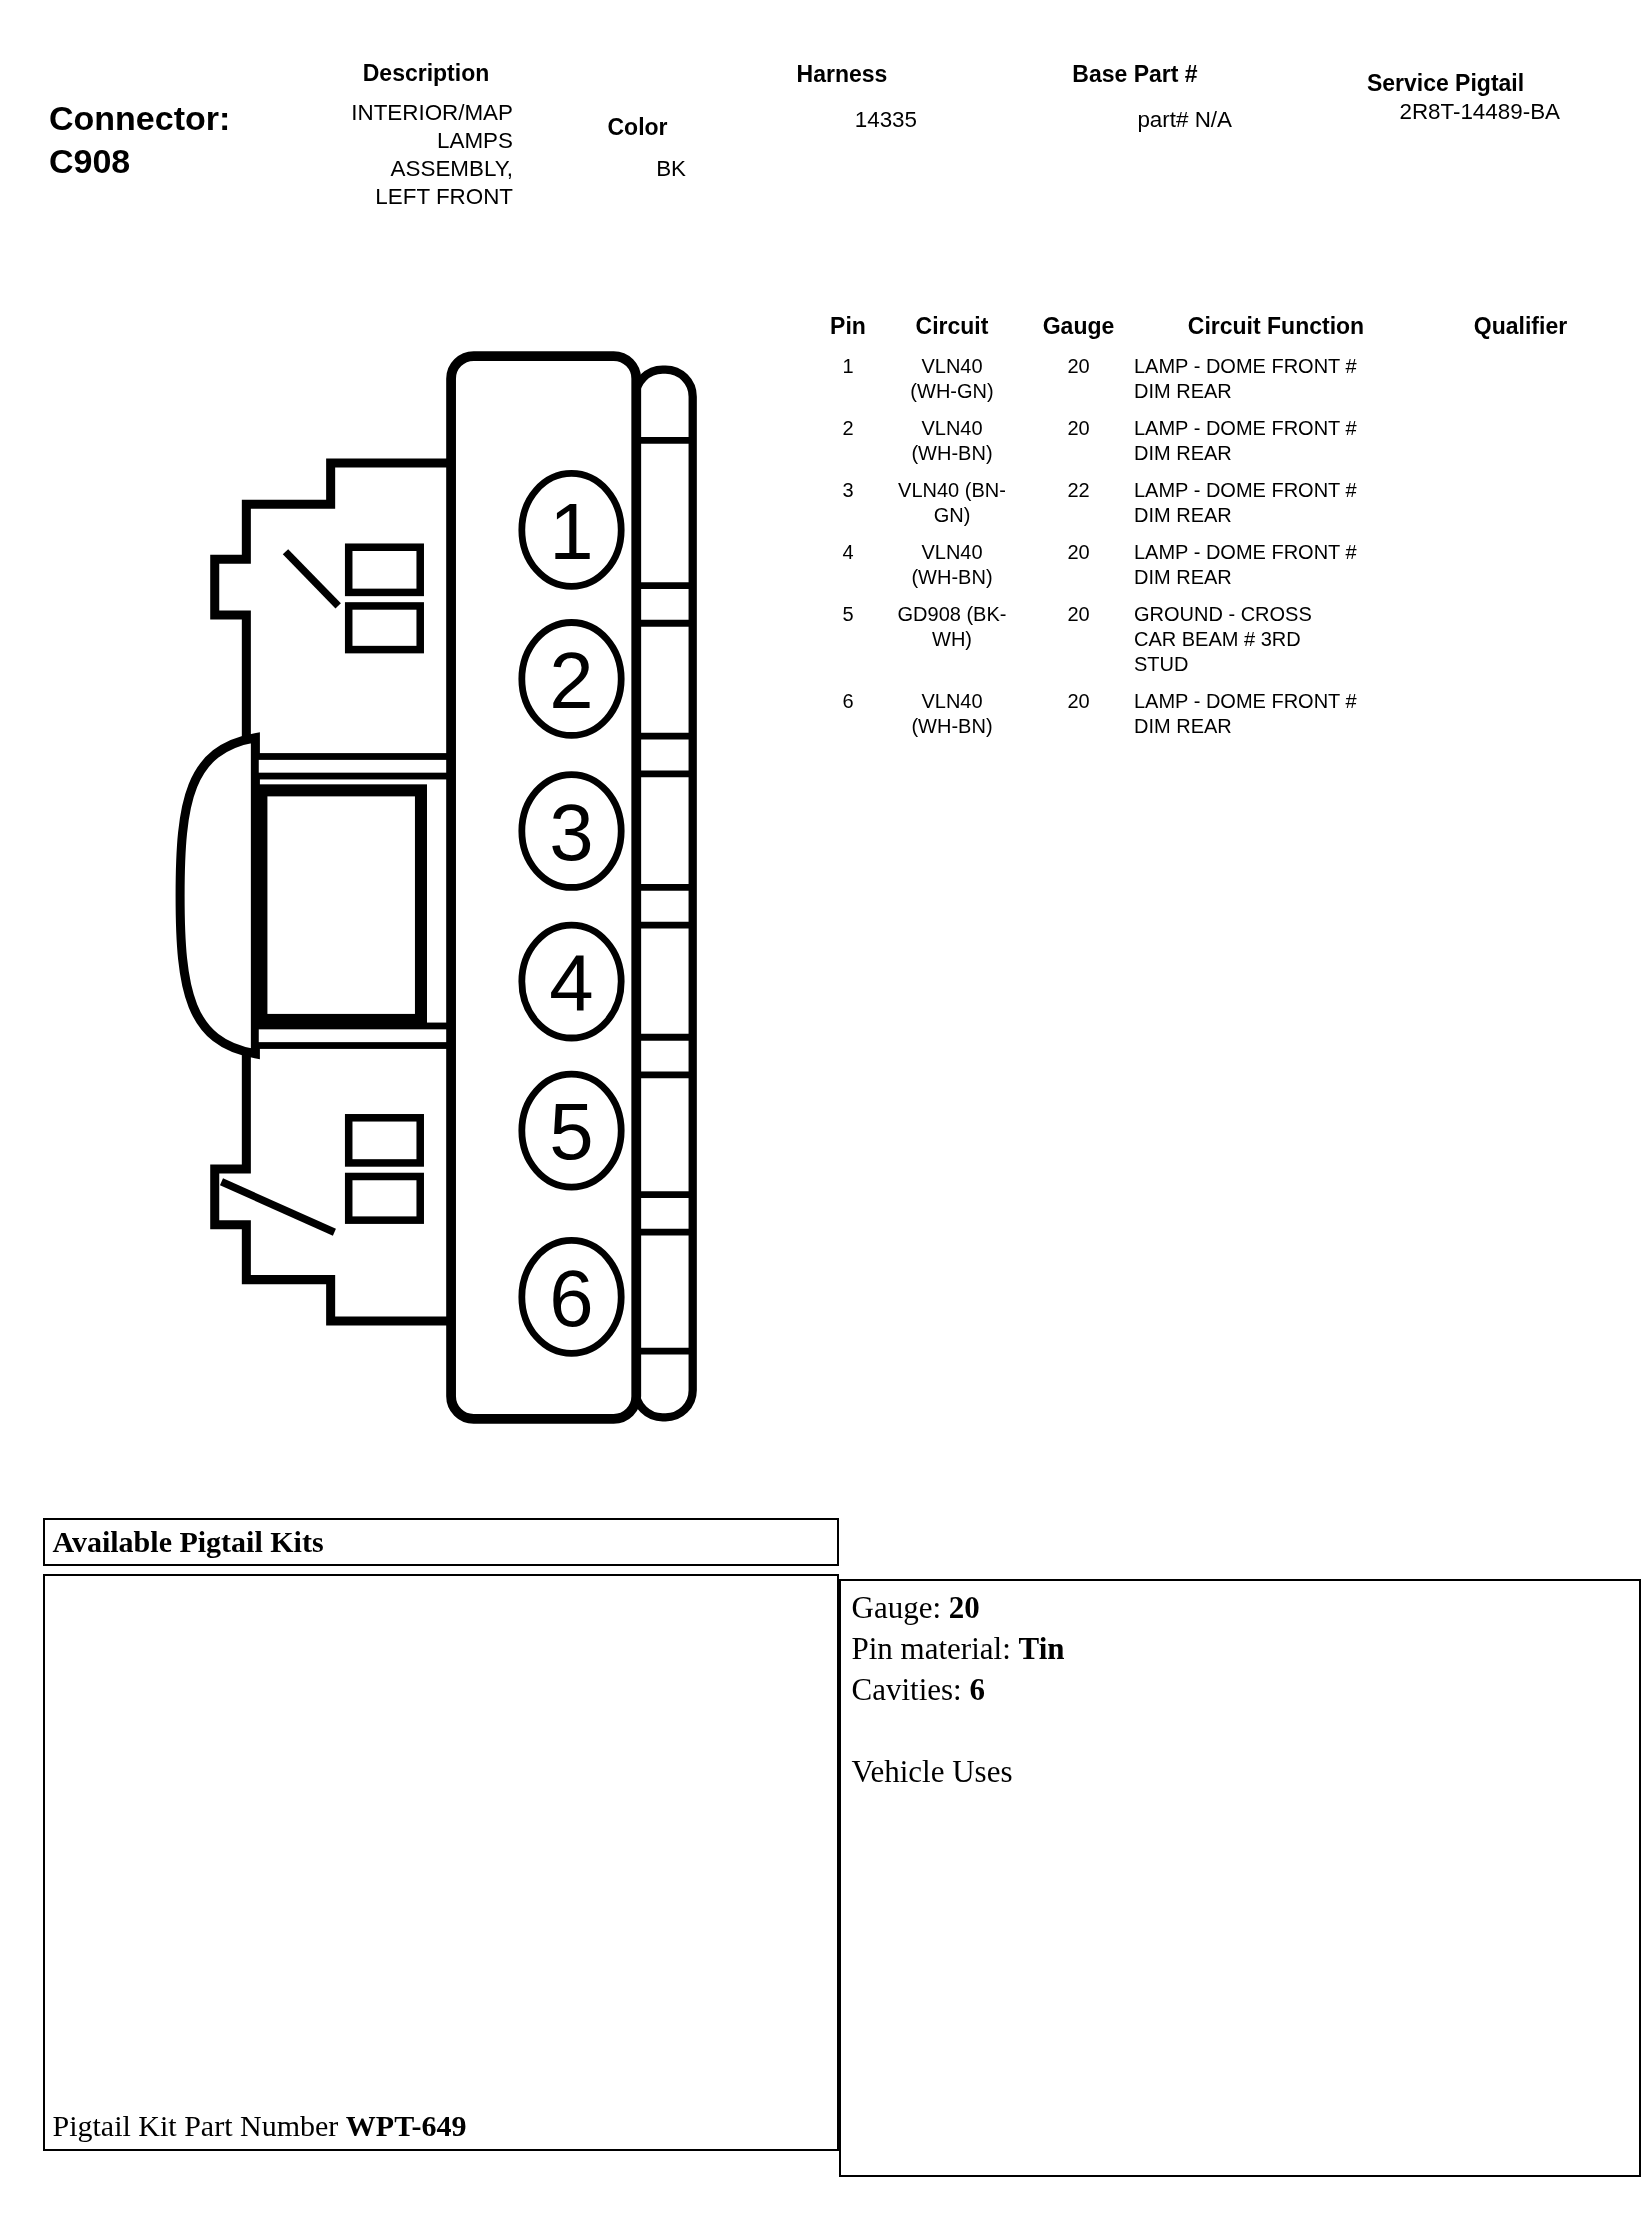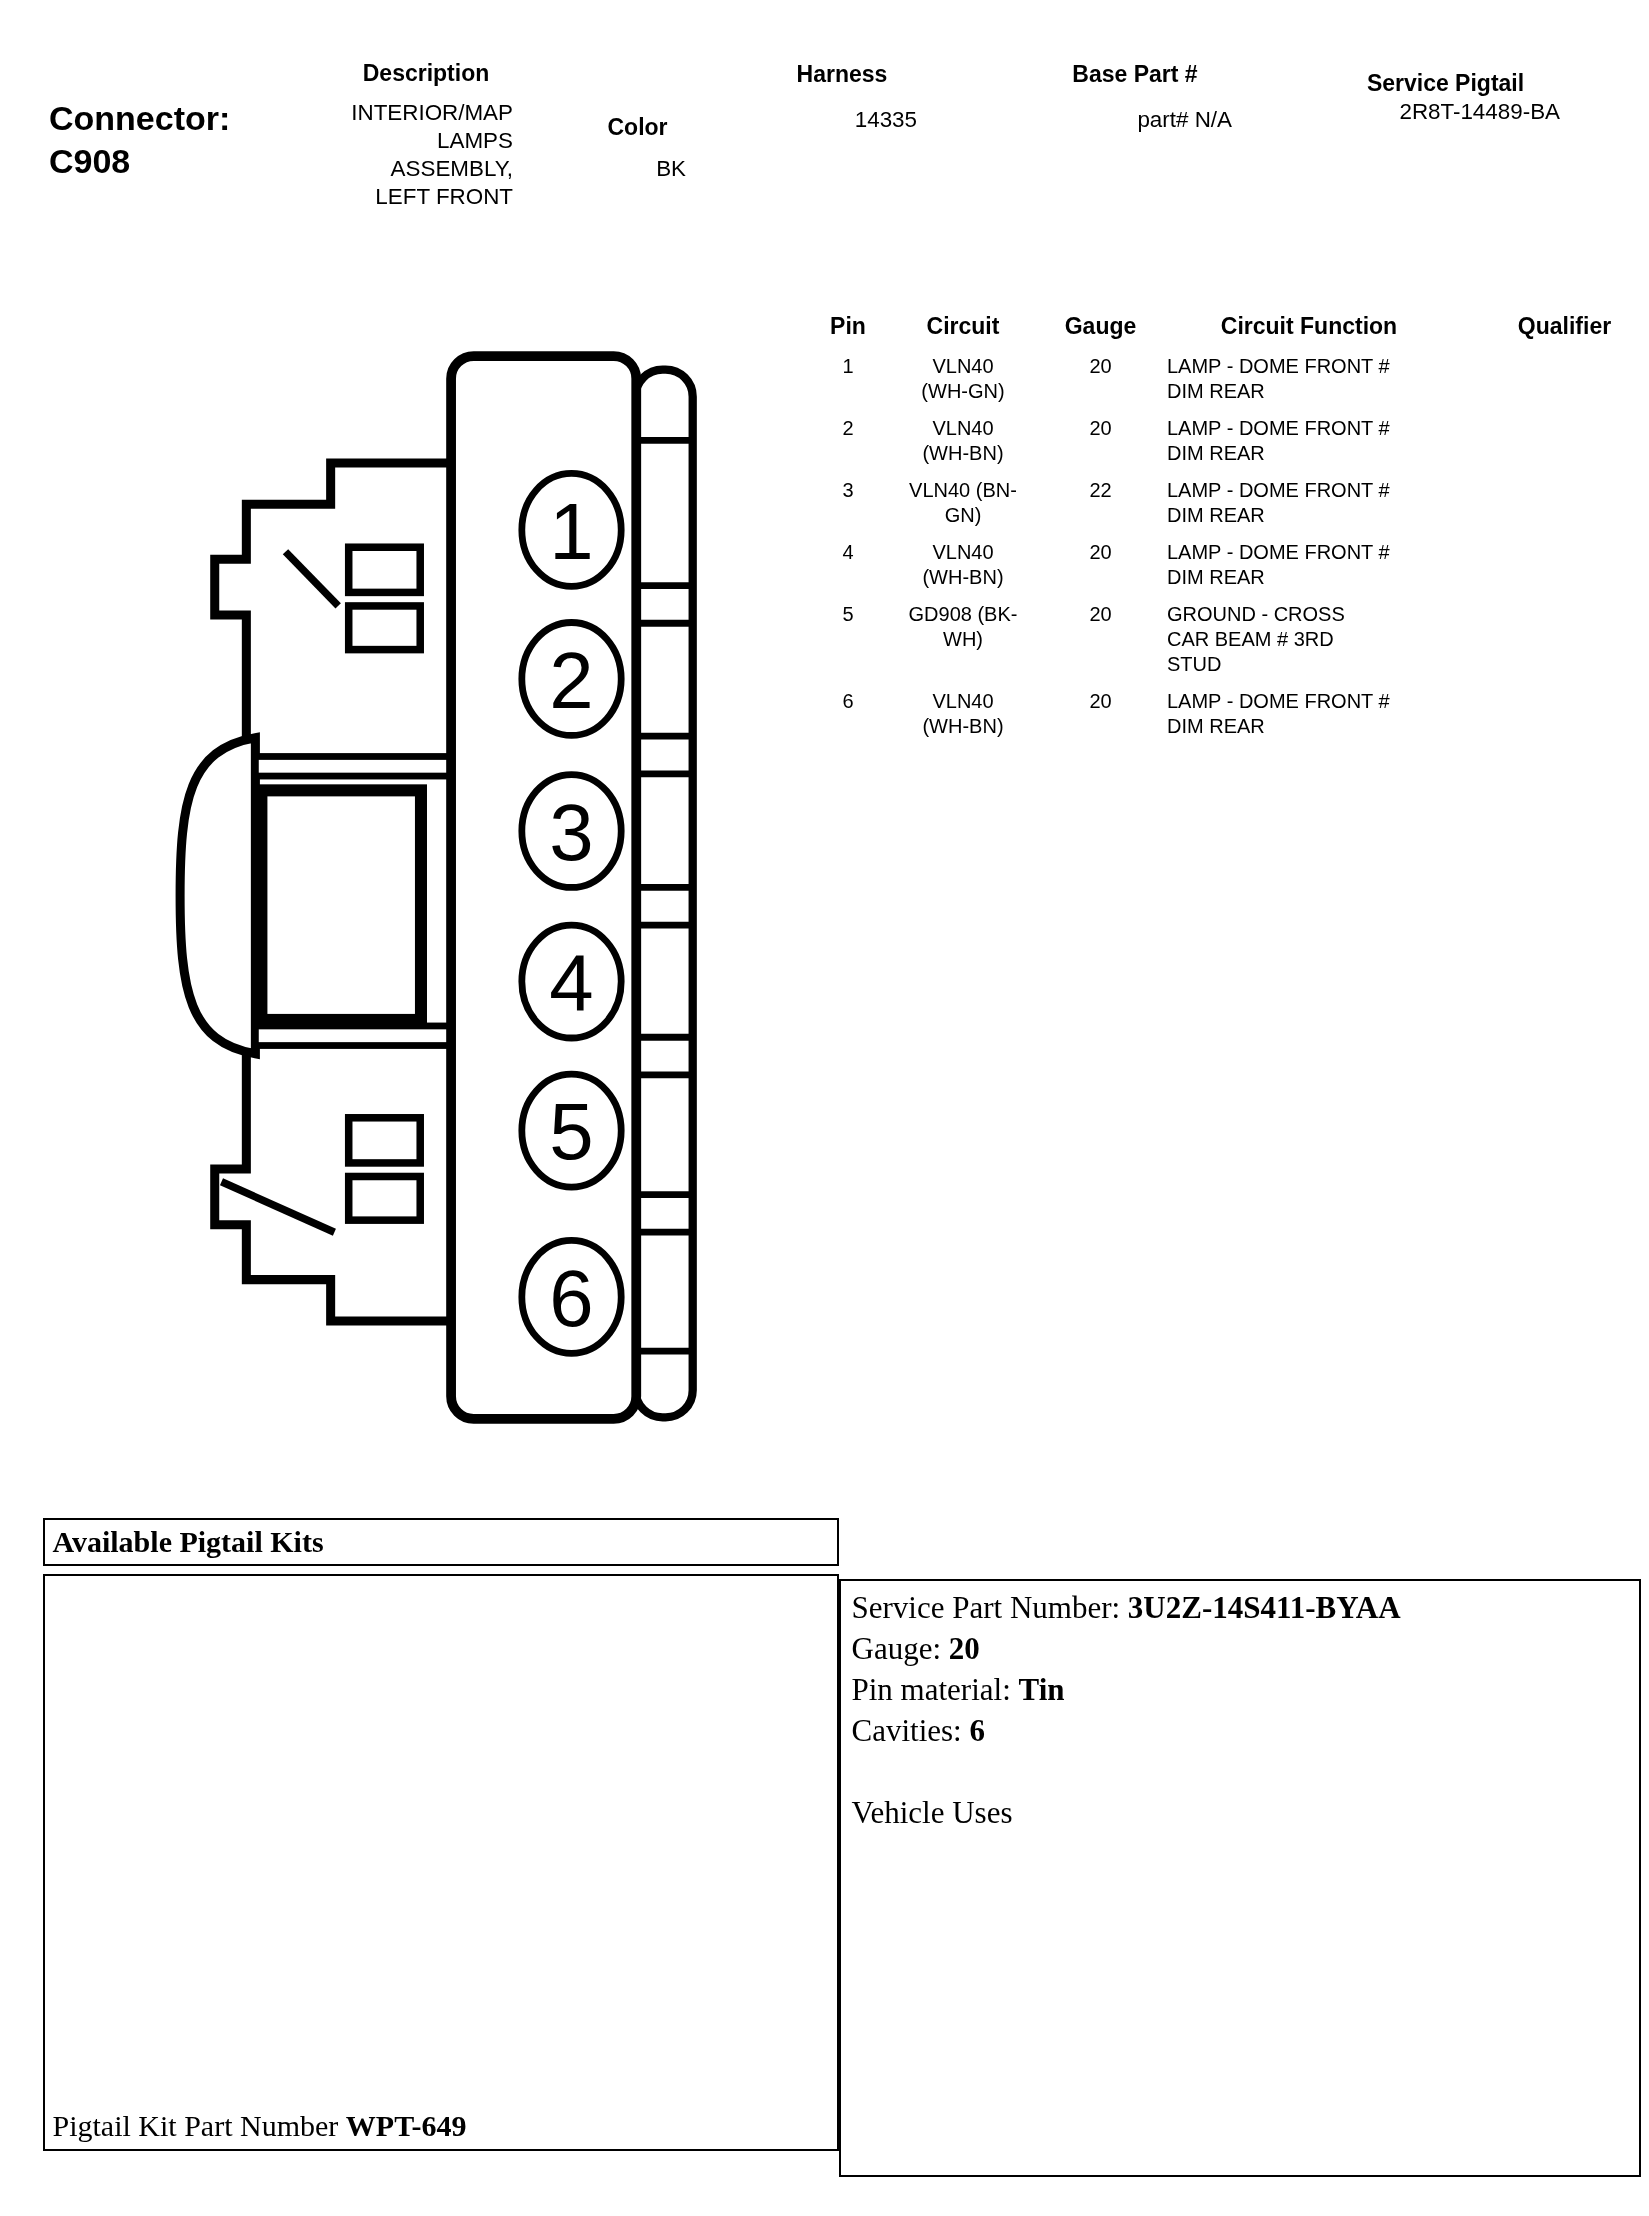--- a/index.html
+++ b/index.html
@@ -24,21 +24,21 @@
   .basepart-value { left:1038px; top:106px; width:194px; }
   .pigtail-label  { left:1331px; top:70px;  width:229px; }
   .pigtail-value  { left:1331px; top:98px; width:229px; }
 
   
   .diagram { position:absolute; left:150px; top:350px; width:557px; height:1099px; }
 
   
   .pin-table { position:absolute; left:824px; top:313px; width:800px; }
   .pt-head, .pt-row {
-    display:grid; grid-template-columns:48px 142px 93px 284px 142px; column-gap:20px;
+    display:grid; grid-template-columns:48px 142px 93px 284px 142px; column-gap:9px;
   }
   .pt-head { font-weight:bold; font-size:23px; margin-bottom:13.5px; }
   .pt-head > div { text-align:center; }
   .pt-qual-h { padding-left:45px; }
   .pt-row { font-size:20px; line-height:25.4px; margin-bottom:11.2px; }
   .pt-pin, .pt-circuit, .pt-gauge { text-align:center; }
   .pt-circuit { padding:0 15px; }
   .pt-func { text-align:left; padding-right:60px; }
   .kits-title-box {
     left:43px; top:1518px; width:796px; height:48px; border:2.2px solid #000;
@@ -202,24 +202,20 @@
 
   <div class="abs kits-left-box">
     <div class="kit-number">
       <span>Pigtail Kit Part Number</span>
       <b>WPT-649</b>
     </div>
   </div>
 
   <div class="abs kits-right-box">
     <div class="spec-line">
-      <span>Service Part Number:</span>
-      <b>3U2Z-14S411-BYAA</b>
-    </div>
-    <div class="spec-line">
       <span>Gauge:</span>
       <b>20</b>
     </div>
     <div class="spec-line">
       <span>Pin material:</span>
       <b>Tin</b>
     </div>
     <div class="spec-line">
       <span>Cavities:</span>
       <b>6</b>

